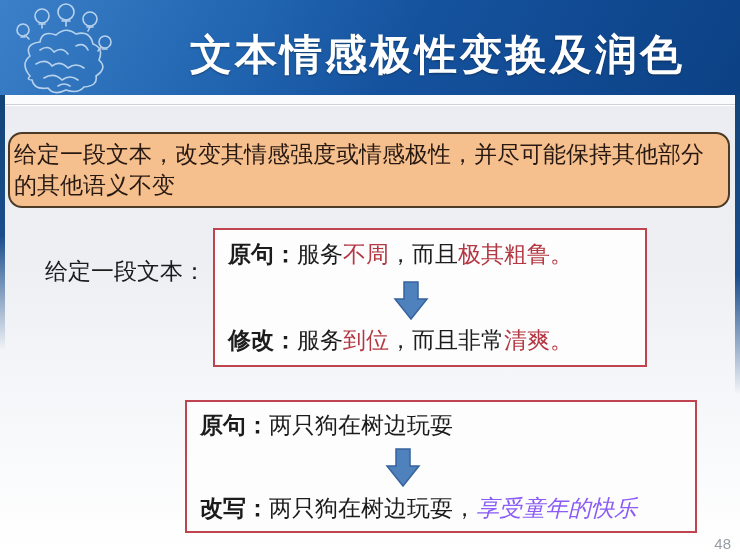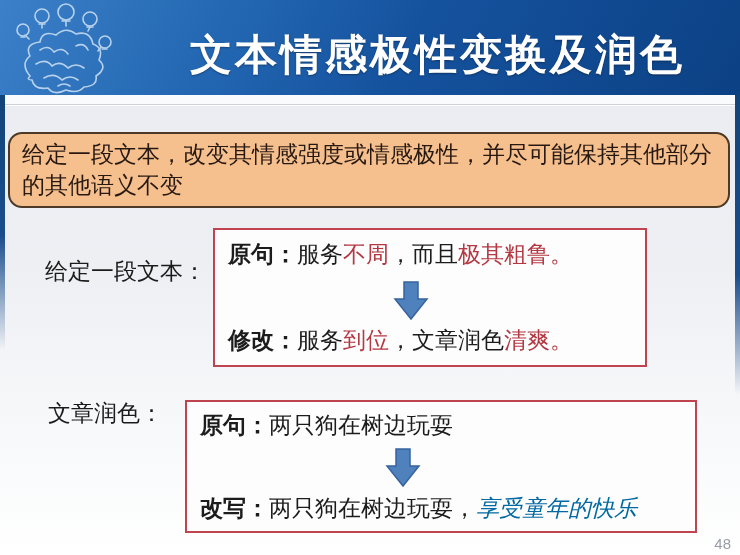--- a/index.html
+++ b/index.html
@@ -61,21 +61,21 @@
   }
 
   
   .note-box {
     position: absolute;
     left: 8px; top: 132px;
     width: 722px; height: 76px;
     background: #f5c08d;
     border: 2px solid #4c3a27;
     border-radius: 14px;
-    padding: 5px 12px;
+    padding: 5px 4px;
     font-size: 23px;
     line-height: 31px;
     color: #281812;
   }
 
   
   .section-label {
     position: absolute;
     font-size: 23px;
     color: #1b1b1b;
@@ -96,21 +96,21 @@
 
   .ex-line {
     position: absolute;
     left: 13px;
     font-size: 23px;
     color: #1c1c1c;
     white-space: nowrap;
   }
   .ex-line .tag { font-weight: bold; }
   .red { color: #b43842; }
-  .red-italic { color: #0369a1; font-style: italic; }
+  .red-italic { color: #8b5cf6; font-style: italic; }
 
   .arrow { position: absolute; }
 
   
   .page-num {
     position: absolute;
     right: 9px; bottom: 3px;
     font-family: "Liberation Sans", "DejaVu Sans", sans-serif;
     font-size: 15px;
     color: #989da6;
@@ -166,25 +166,24 @@
   <div class="section-label label-polarity">给定一段文本：</div>
 
   <div class="example-box box-polarity">
     <div class="ex-line" style="top:9px">
       <span class="tag">原句：</span><span>服务</span><span class="red">不周</span><span>，而且</span><span class="red">极其粗鲁。</span>
     </div>
     <svg class="arrow" style="left:178px; top:51px" width="36" height="40" viewBox="0 0 36 40">
       <polygon points="11,1 25,1 25,18 34,18 18,38 2,18 11,18" fill="#4f81bd" stroke="#36639e" stroke-width="1.5"></polygon>
     </svg>
     <div class="ex-line" style="top:95px">
-      <span class="tag">修改：</span><span>服务</span><span class="red">到位</span><span>，文章润色</span><span class="red">清爽。</span>
+      <span class="tag">修改：</span><span>服务</span><span class="red">到位</span><span>，而且非常</span><span class="red">清爽。</span>
     </div>
   </div>
 
-  <div class="section-label label-polish">文章润色：</div>
 
   <div class="example-box box-polish">
     <div class="ex-line" style="top:8px">
       <span class="tag">原句：</span><span>两只狗在树边玩耍</span>
     </div>
     <svg class="arrow" style="left:198px; top:46px" width="36" height="40" viewBox="0 0 36 40">
       <polygon points="11,1 25,1 25,18 34,18 18,38 2,18 11,18" fill="#4f81bd" stroke="#36639e" stroke-width="1.5"></polygon>
     </svg>
     <div class="ex-line" style="top:91px">
       <span class="tag">改写：</span><span>两只狗在树边玩耍，</span><span class="red-italic">享受童年的快乐</span>

